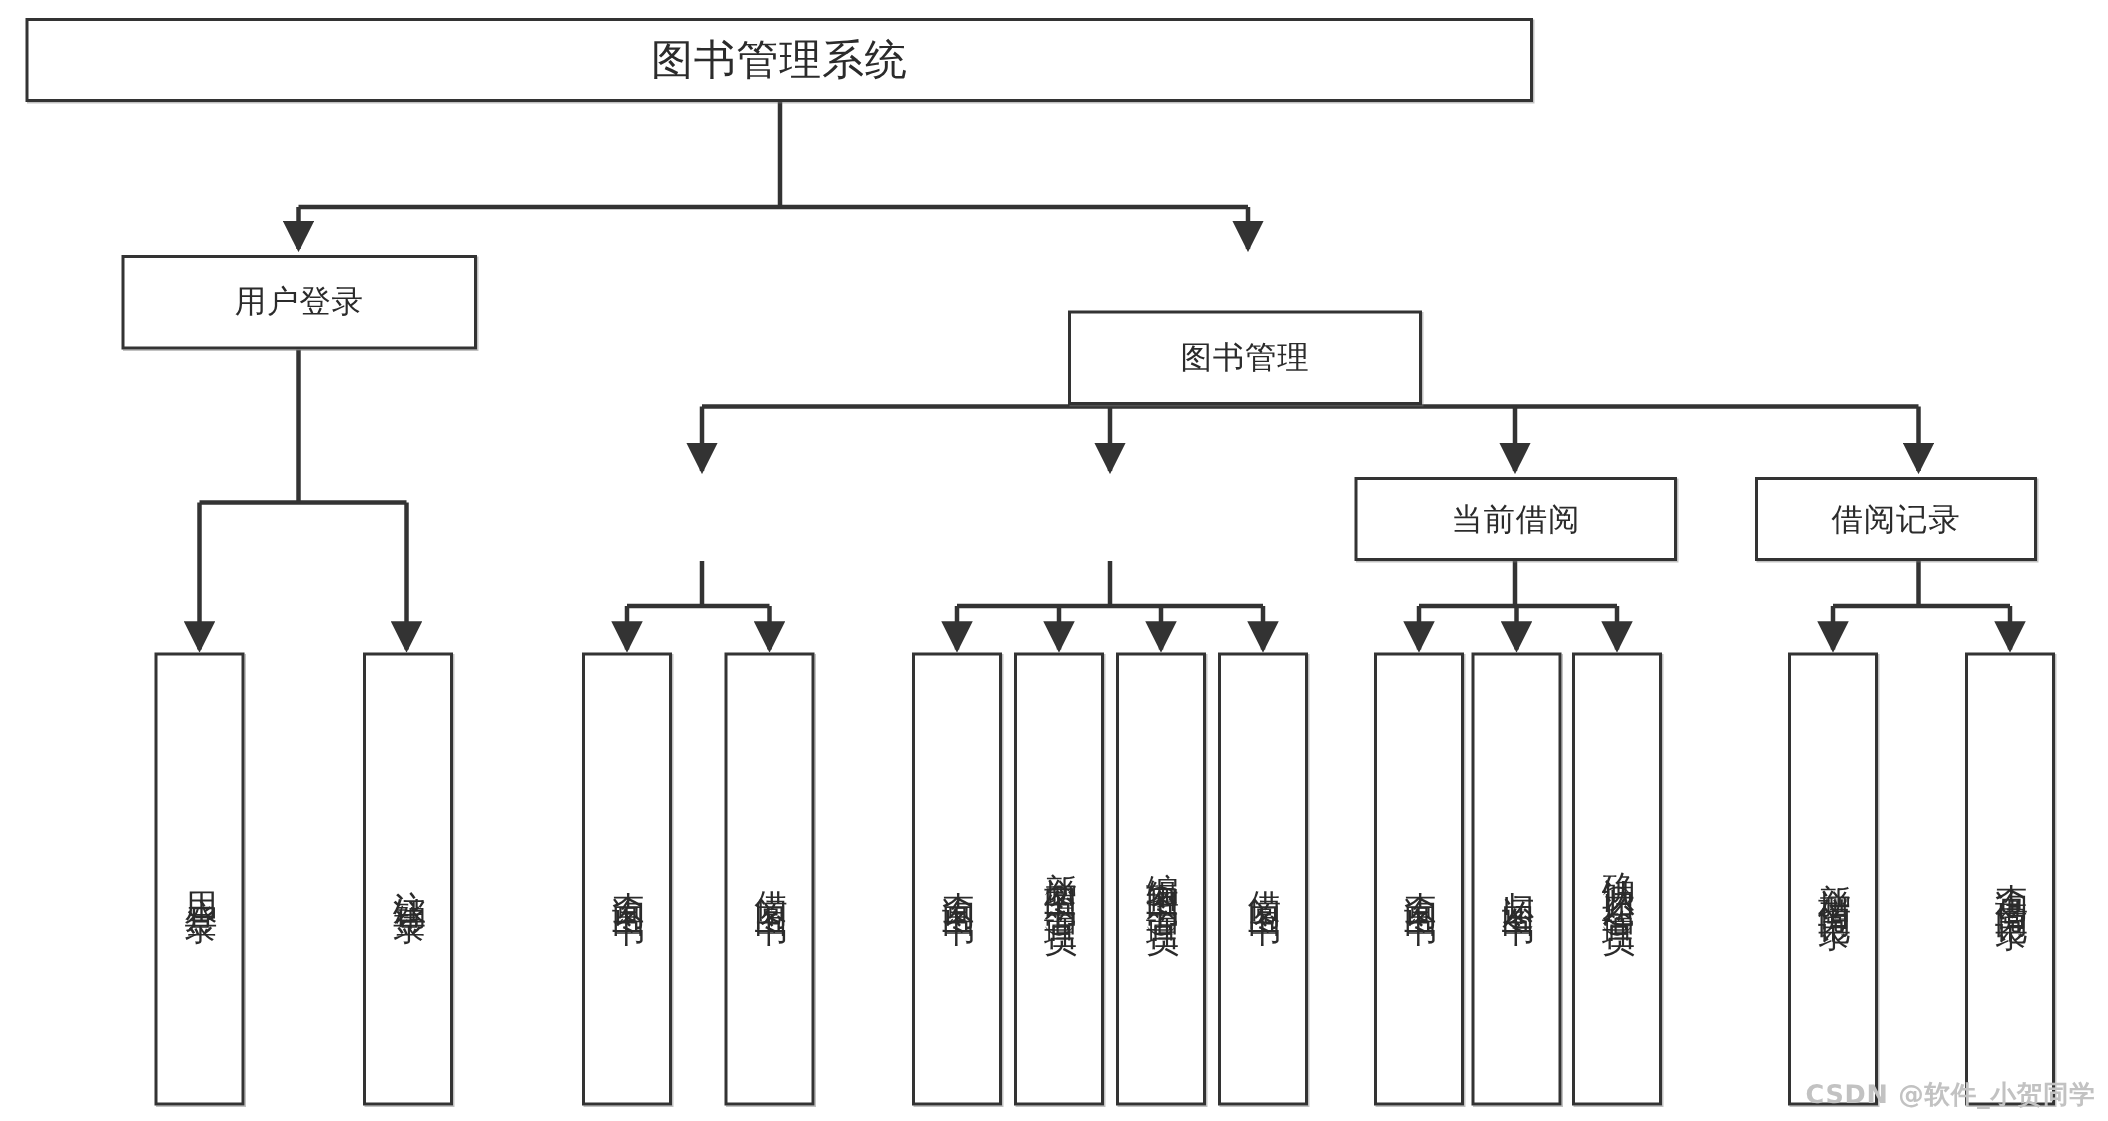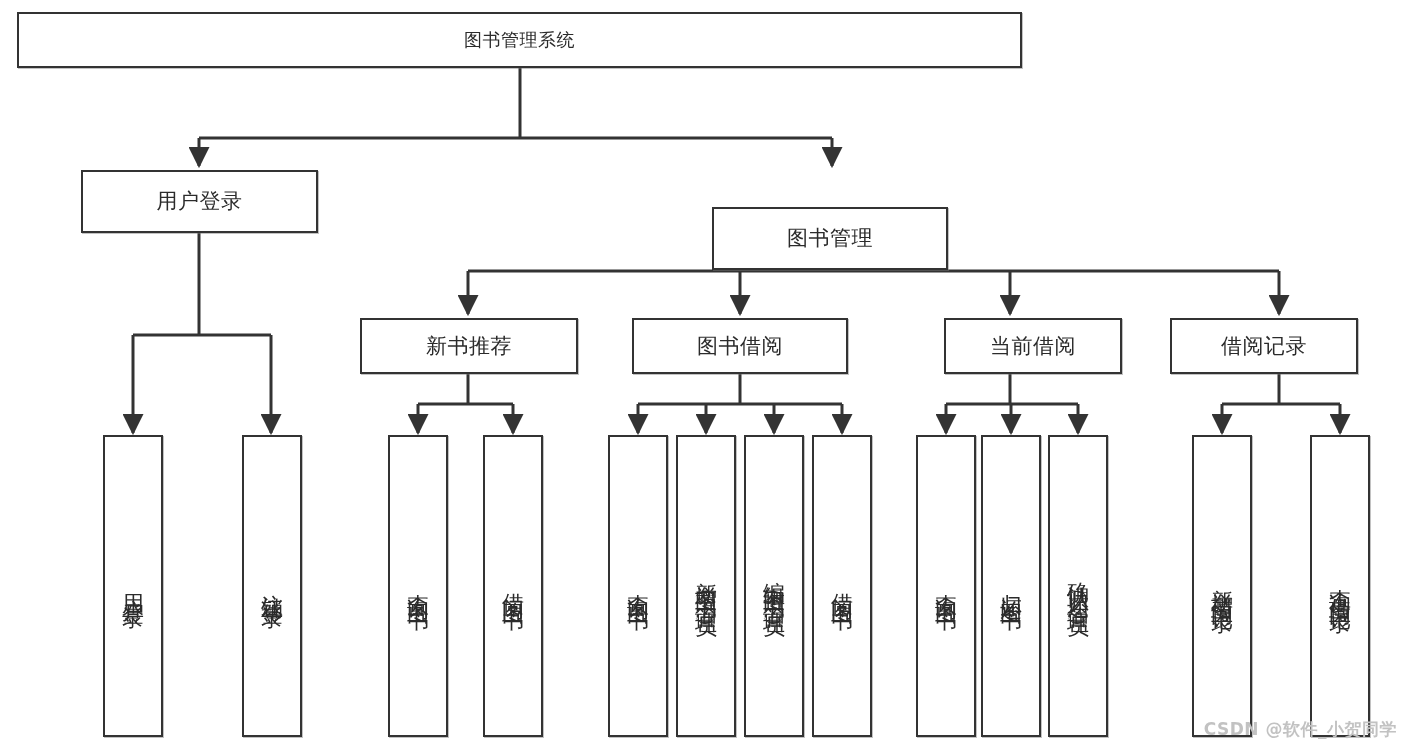--- a/index.html
+++ b/index.html
@@ -41,21 +41,21 @@
     line-height: 1.18;
     letter-spacing: 0.5px;
     text-align: center;
     white-space: pre;
   }
   
   .node.horiz .label {
     font-size: 21px;
   }
   .node.root .label {
-    font-size: 18px;
+    font-size: 28px;
   }
   
   .node.vert {
     align-items: center;
     justify-content: center;
   }
   .node.vert .label {
     writing-mode: vertical-rl;
     text-orientation: upright;
     font-size: 22px;
@@ -133,27 +133,21 @@
     <span class="label">图书管理系统</span>
   </div>
 
   <div class="node horiz" style="left:81px; top:170px; width:237px; height:63px;">
     <span class="label">用户登录</span>
   </div>
   <div class="node horiz" style="left:712px; top:170px; width:236px; height:63px;margin-top:37px;">
     <span class="label">图书管理</span>
   </div>
 
-  <div class="node horiz" style="left:360px; top:318px; width:218px; height:56px;">
-    <span class="label">新书推荐</span>
-  </div>
-  <div class="node horiz" style="left:632px; top:318px; width:216px; height:56px;">
-    <span class="label">图书借阅</span>
-  </div>
-  <div class="node horiz" style="left:903px; top:318px; width:178px; height:56px;margin-left:41px;">
+  <div class="node horiz" style="left:903px; top:318px; width:215px; height:56px;">
     <span class="label">当前借阅</span>
   </div>
   <div class="node horiz" style="left:1170px; top:318px; width:188px; height:56px;">
     <span class="label">借阅记录</span>
   </div>
 
   <div class="node vert" style="left:103px; top:435px; width:60px; height:302px;">
     <span class="label">用户登录</span>
   </div>
   <div class="node vert" style="left:242px; top:435px; width:60px; height:302px;">

